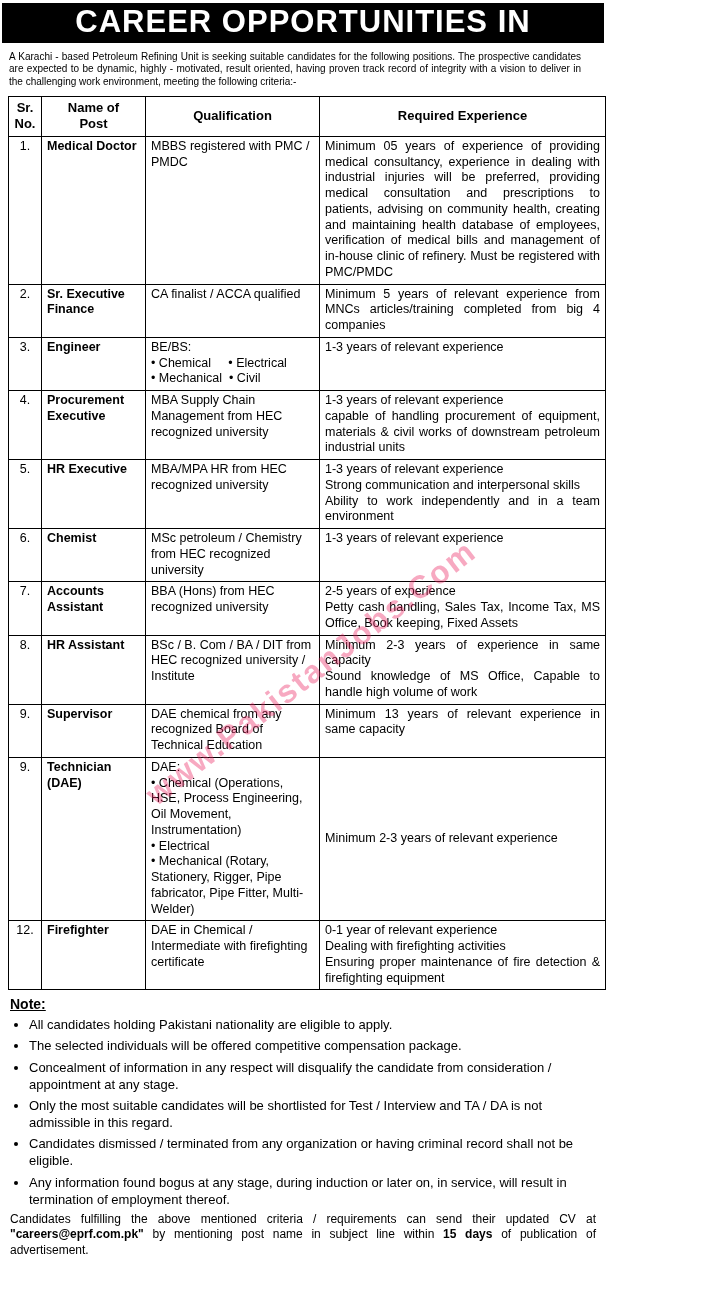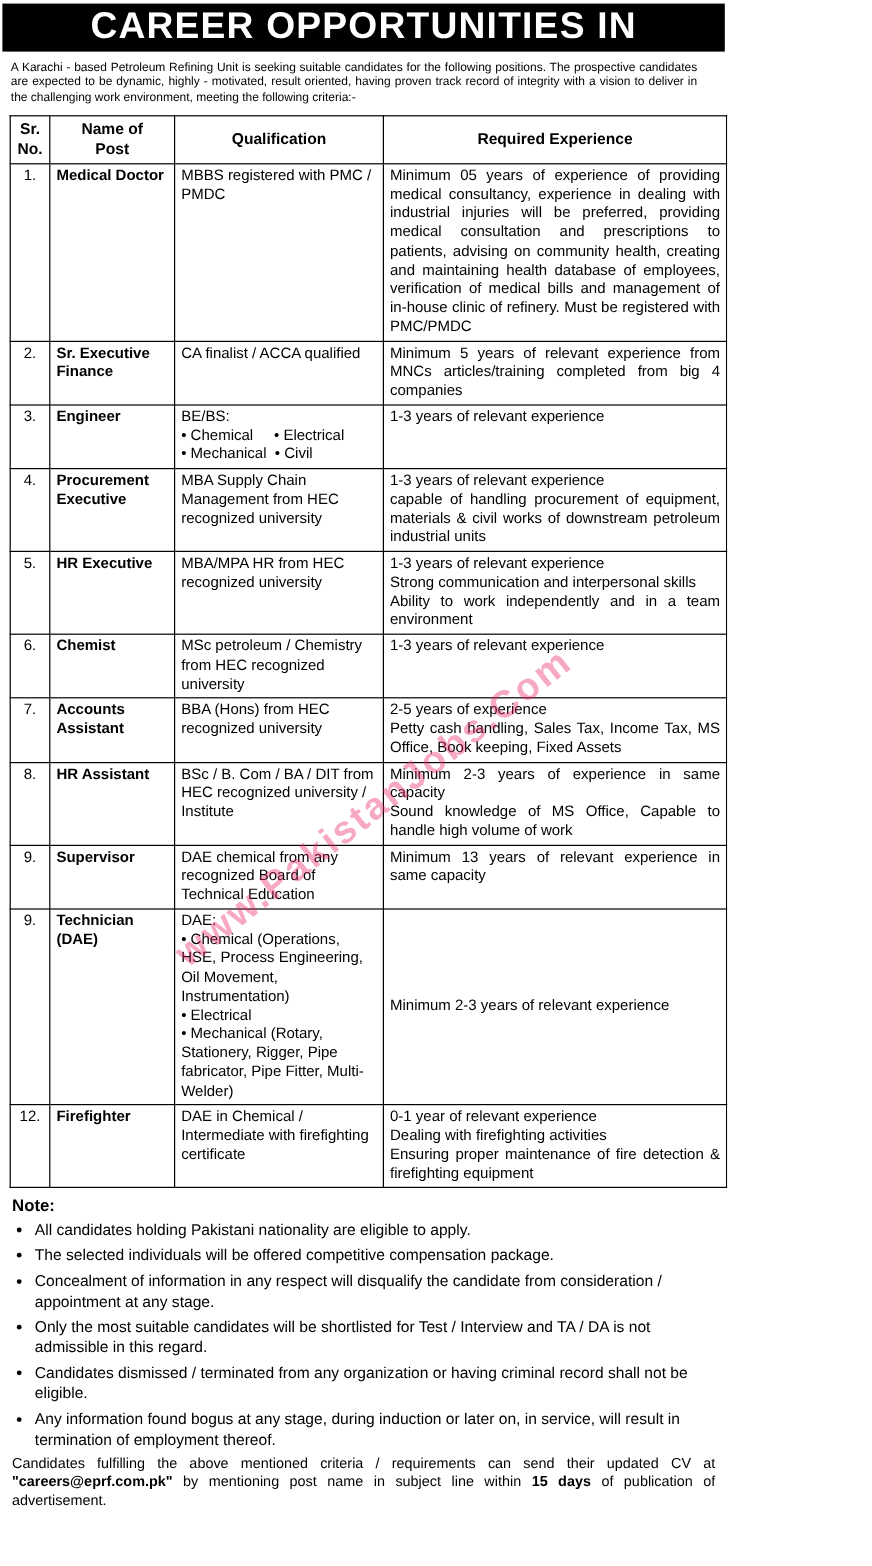--- a/index.html
+++ b/index.html
@@ -60,20 +60,21 @@
   td.col-sr { text-align:center; font-size:12.5px; }
   td.col-post { font-weight:bold; font-size:13.5px; line-height:1.2; padding-top:3px;margin-top:15px; }
   td.col-qual div { margin:0; }
   td.col-qual { white-space:pre-wrap; }
   td.col-exp { text-align:justify; }
   td.col-exp div { margin:0; }
   td.col-age { text-align:center; }
   .note-heading {
     font-weight:bold;
     font-size:14px;
+    text-decoration:underline;
     margin:6px 10px 0 10px;
   }
   ul.note-list {
     margin:2px 10px 0 10px;
     padding-left:15px;
     font-size:13px;
     line-height:1.32;
     list-style-type:disc;
   }
   ul.note-list li { margin:4px; }

